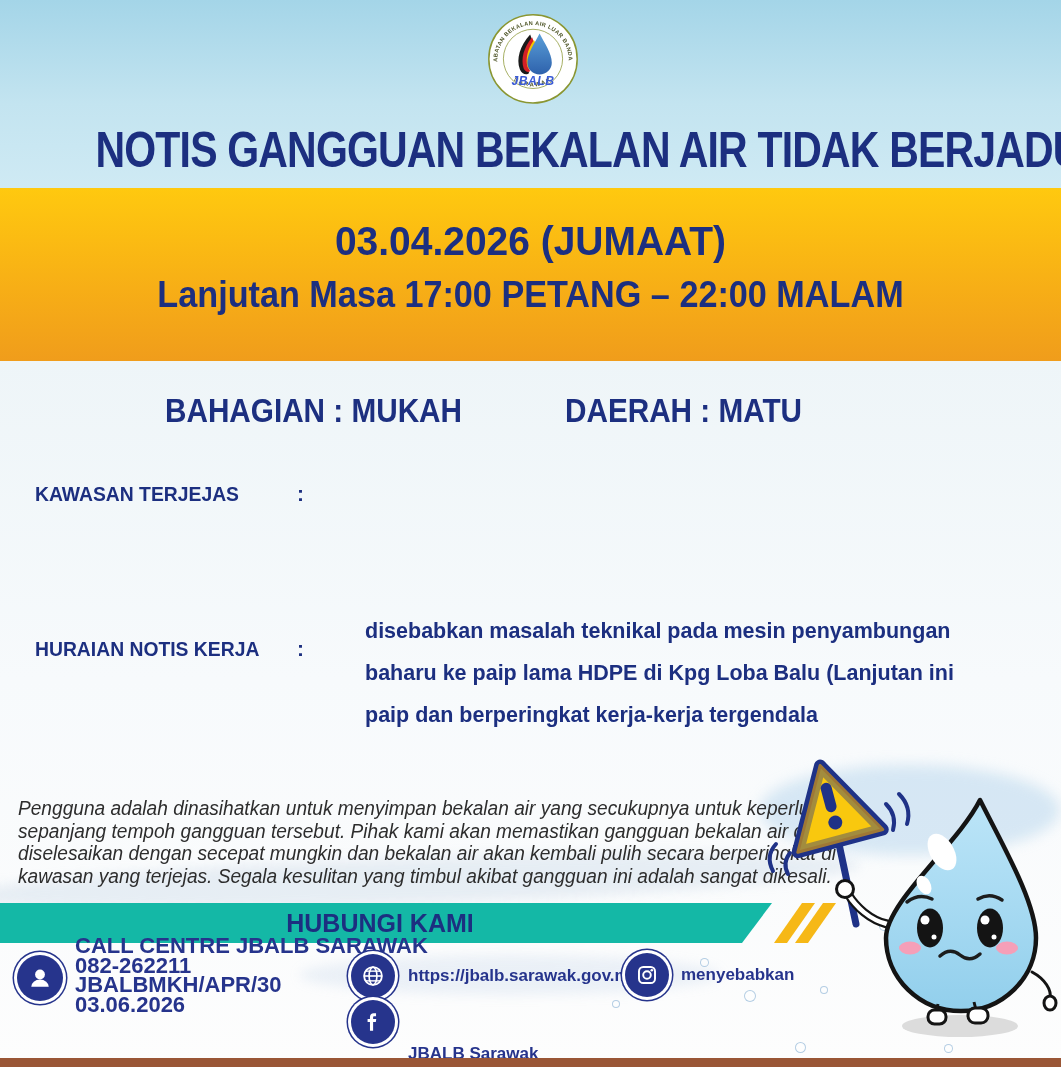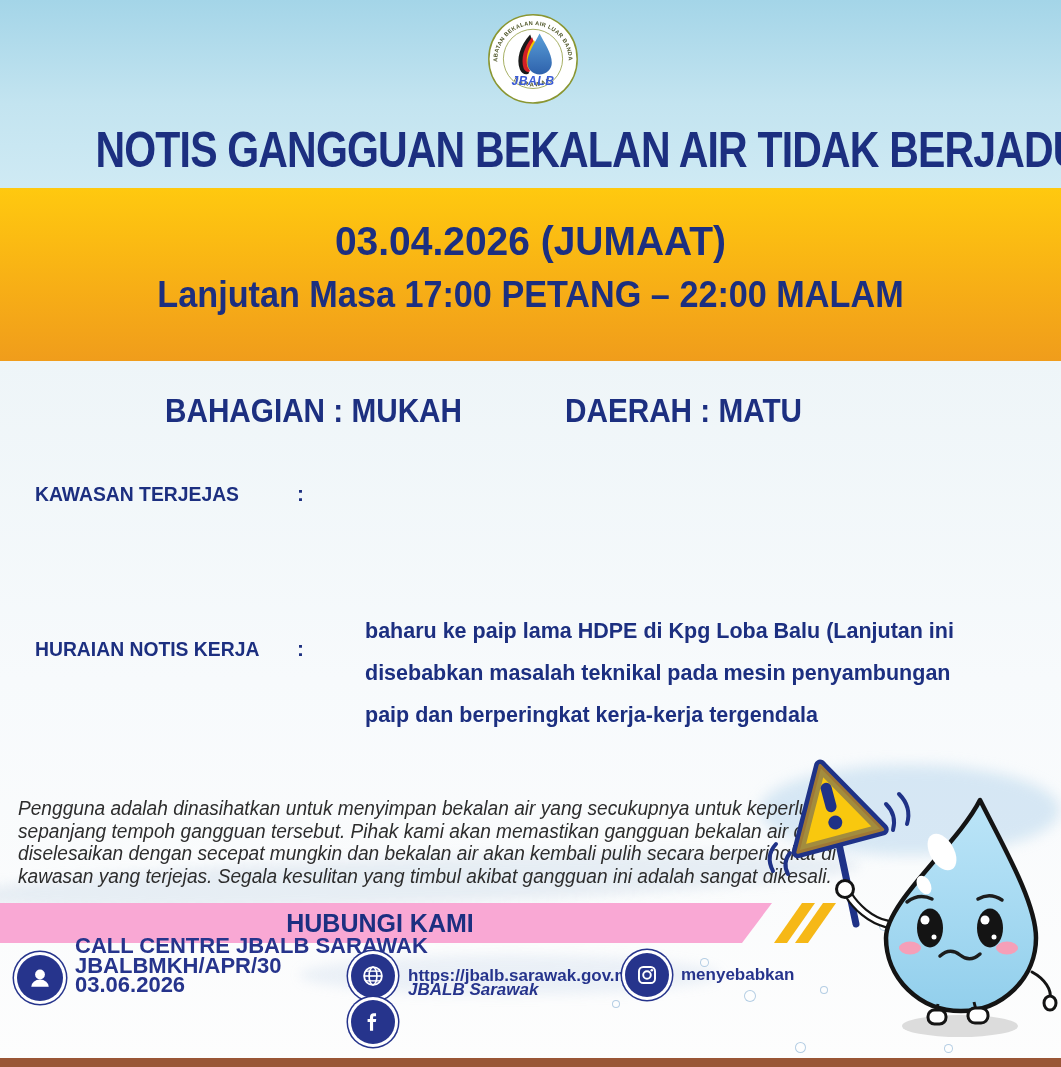--- a/index.html
+++ b/index.html
@@ -72,21 +72,21 @@
   .b2 { left:700px; top:958px; width:7px;  height:7px; }
   .b3 { left:744px; top:990px; width:10px; height:10px; }
   .b4 { left:820px; top:986px; width:6px;  height:6px; }
   .b5 { left:879px; top:921px; width:8px;  height:8px; }
   .b6 { left:944px; top:1044px; width:7px; height:7px; }
   .b7 { left:612px; top:1000px; width:6px; height:6px; }
   .b8 { left:795px; top:1042px; width:9px; height:9px; }
   
   .gold-bar {
     position:absolute; left:0; top:903px; width:780px; height:40px;
-    background:#f9a8d4;
+    background:#14b8a6;
     -webkit-clip-path:polygon(0 0,772px 0,742px 100%,0 100%);
     clip-path:polygon(0 0,772px 0,742px 100%,0 100%);
   }
   .gold-heading {
     position:absolute; left:0; top:6px; width:760px; text-align:center;
     font-size:25px; font-weight:bold; color:#1c2f80;
   }
   .gold-stripe { position:absolute; top:903px; width:13px; height:40px; background:#f6b817; transform:skewX(-35deg); }
   .gs1 { left:788px; } .gs2 { left:809px; }
   
@@ -96,21 +96,21 @@
     display:flex; align-items:center; justify-content:center;
   }
   .badge-person { left:17px;  top:955px; width:46px; height:46px; }
   .badge-globe  { left:351px; top:954px; width:44px; height:44px; }
   .badge-fb     { left:351px; top:1000px; width:44px; height:44px; }
   .badge-ig     { left:625px; top:953px; width:44px; height:44px; }
   .call-lines { position:absolute; left:75px; top:936px; }
   .call-lines .ln { font-size:22px; font-weight:bold; color:#26348c; line-height:19.5px; white-space:nowrap; }
   .contact-text { position:absolute; font-size:17px; font-weight:bold; color:#26348c; white-space:nowrap; }
   .txt-web { left:408px; top:966px; }
-  .txt-fb  { left:408px; top:980px;font-style:italic; }
+  .txt-fb  { left:408px; top:1044px; }
   .txt-ig  { left:681px; top:965px; }
   
   .bottom-bar { position:absolute; left:0; top:1058px; width:1061px; height:9px; background:#9a5636; }
   
   .logo-svg  { position:absolute; left:486px; top:9px; width:94px; height:96px; }
   .mascot-svg{ position:absolute; left:760px; top:752px; width:300px; height:306px; }
 </style>
 </head>
 <body>
 
@@ -155,22 +155,22 @@
 
   <div class="loc-bahagian">BAHAGIAN : MUKAH</div>
   <div class="loc-daerah">DAERAH : MATU</div>
 
   <div class="field-label kaw-label">KAWASAN TERJEJAS</div>
   <div class="field-colon kaw-colon">:</div>
 
   <div class="field-label hur-label">HURAIAN NOTIS KERJA</div>
   <div class="field-colon hur-colon">:</div>
   <div class="hur-lines">
+    <div class="ln">disebabkan masalah teknikal pada mesin penyambungan</div>
     <div class="ln">baharu ke paip lama HDPE di Kpg Loba Balu (Lanjutan ini</div>
-    <div class="ln">disebabkan masalah teknikal pada mesin penyambungan</div>
     <div class="ln">paip dan berperingkat kerja-kerja tergendala</div>
   </div>
 
   <div>
     <div class="decor sw1"></div>
       <div class="decor sw2"></div>
       <div class="decor sw3"></div>
     <div class="bubble b1"></div>
       <div class="bubble b2"></div>
       <div class="bubble b3"></div>
@@ -195,20 +195,21 @@
   <div class="gold-stripe gs2"></div>
 
   <div class="icon-badge badge-person">
     <svg width="28" height="28" viewBox="0 0 24 24">
       <circle cx="12" cy="9" r="4.2" fill="#ffffff"></circle>
       <path d="M4.5 19.5 a7.5 6.2 0 0 1 15 0 Z" fill="#ffffff"></path>
     </svg>
   </div>
   <div class="call-lines">
     <div class="ln">CALL CENTRE JBALB SARAWAK</div>
+    <div class="ln">082-262211</div>
     <div class="ln">JBALBMKH/APR/30</div>
     <div class="ln">03.06.2026</div>
   </div>
 
   <div class="icon-badge badge-globe">
     <svg width="26" height="26" viewBox="0 0 24 24">
       <circle cx="12" cy="12" r="8.2" fill="none" stroke="#ffffff" stroke-width="1.7"></circle>
       <ellipse cx="12" cy="12" rx="3.6" ry="8.2" fill="none" stroke="#ffffff" stroke-width="1.5"></ellipse>
       <line x1="3.8" y1="12" x2="20.2" y2="12" stroke="#ffffff" stroke-width="1.5"></line>
       <line x1="5" y1="7.5" x2="19" y2="7.5" stroke="#ffffff" stroke-width="1.3"></line>

